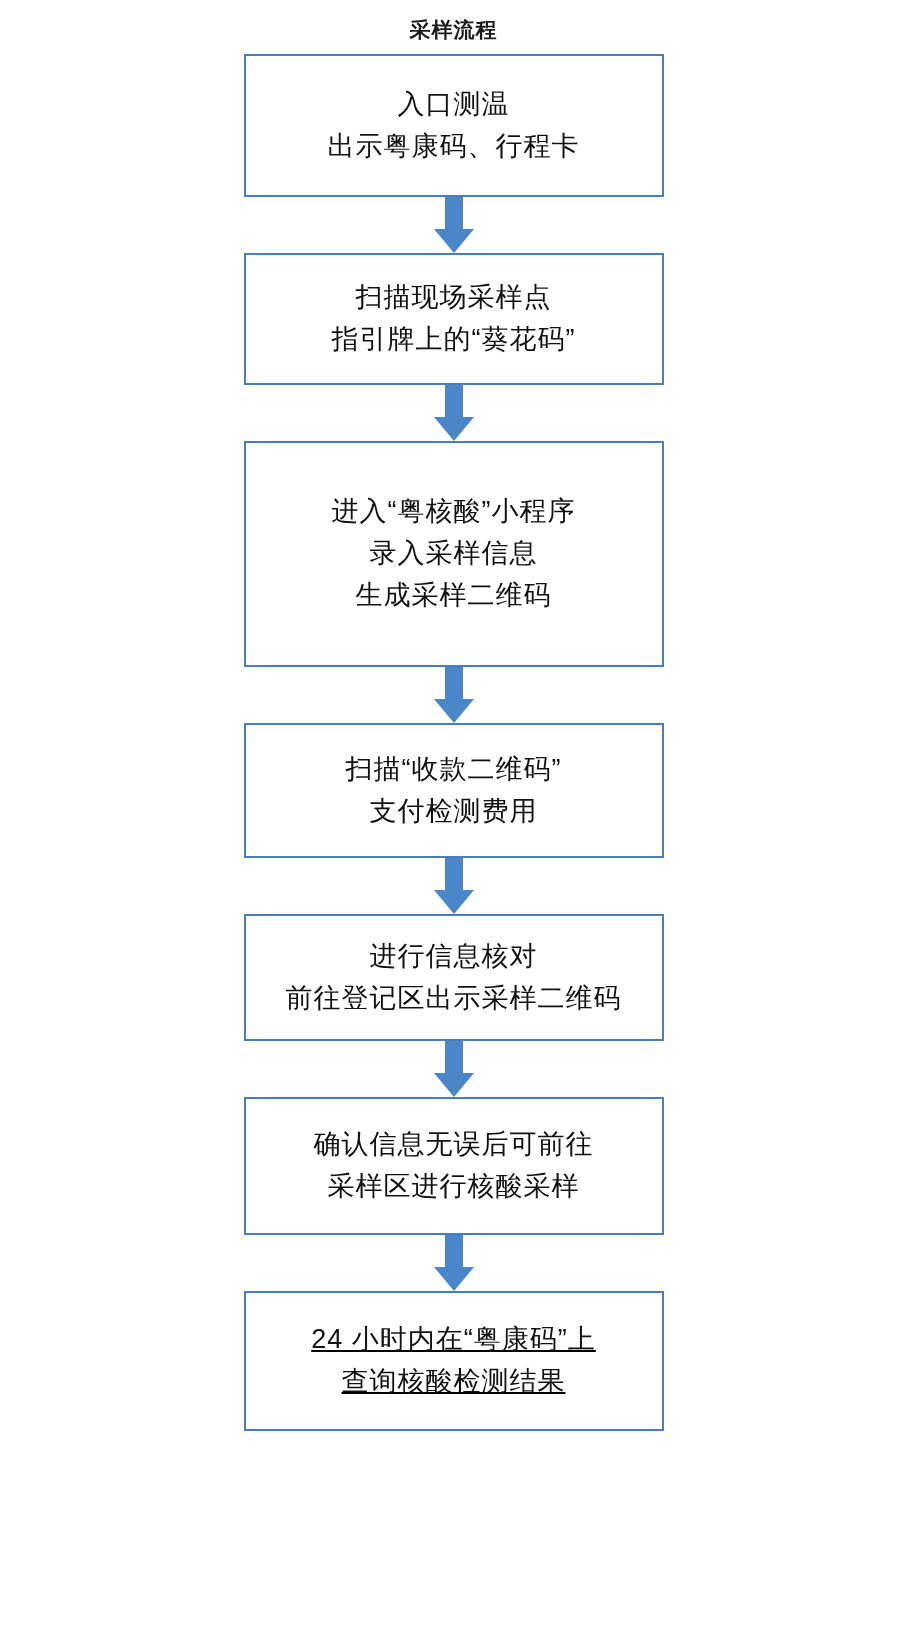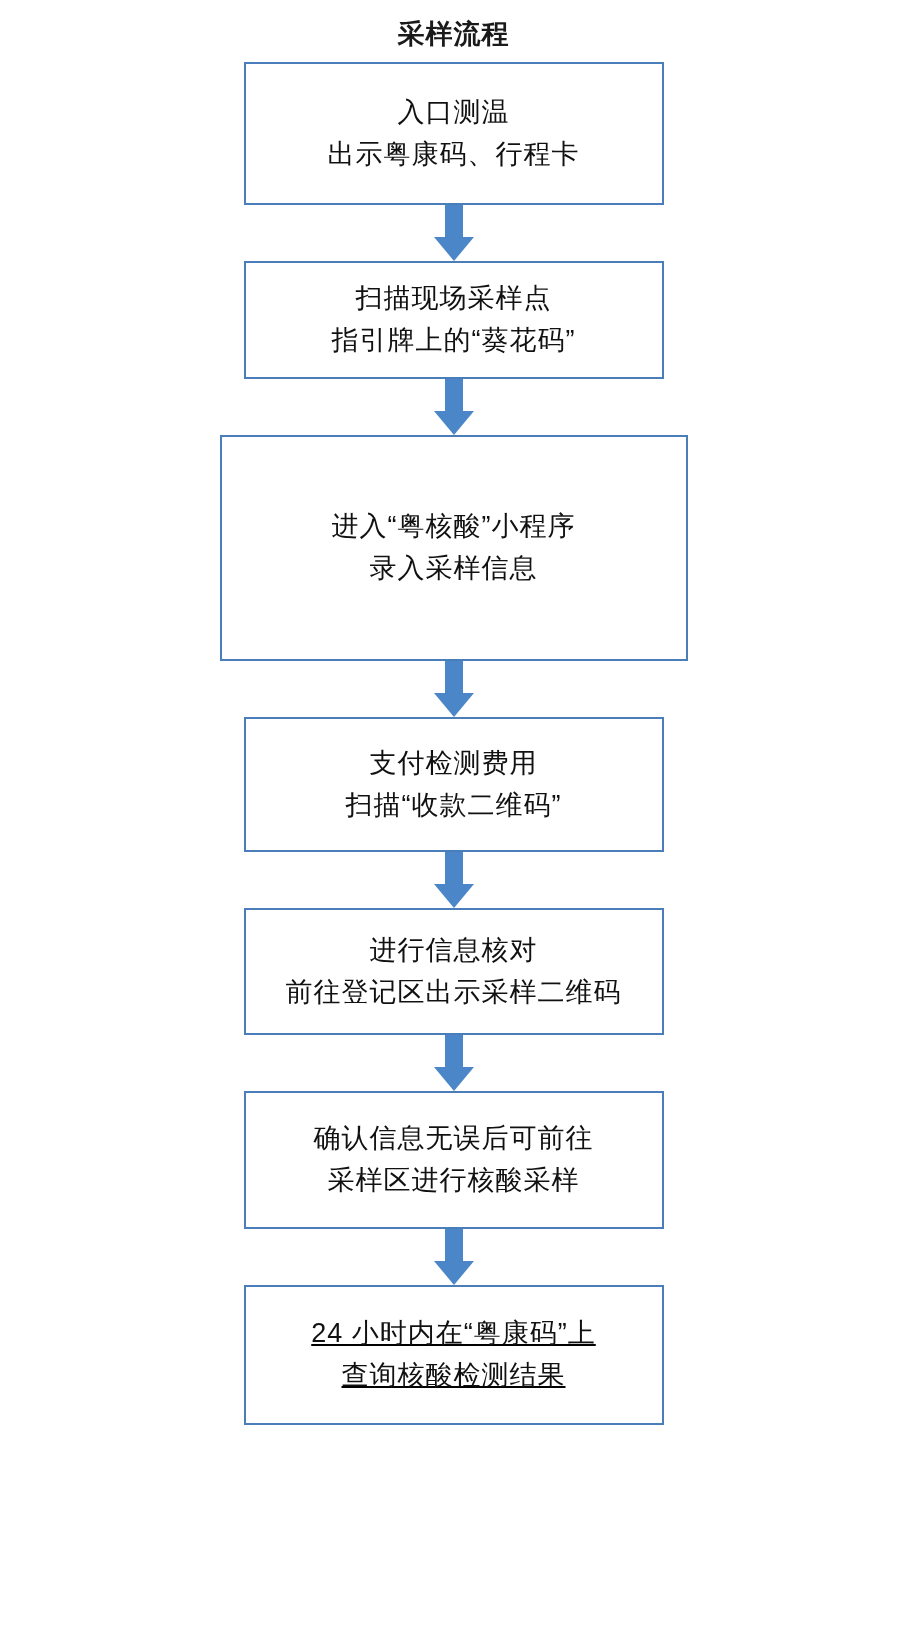--- a/index.html
+++ b/index.html
@@ -16,21 +16,21 @@
   }
   #flowchart {
     position: relative;
     width: 907px;
     height: 1643px;
     box-sizing: border-box;
     padding: 0;
   }
   .chart-title {
     text-align: center;
-    font-size: 27px;
+    font-size: 21px;
     font-weight: bold;
     color: #1a1a1a;
     letter-spacing: 1px;
     margin: 16px 0 10px 0;
     font-family: "Liberation Sans", sans-serif;
   }
   .flow-column {
     display: flex;
     flex-direction: column;
     align-items: center;
@@ -71,22 +71,22 @@
     left: 0;
     top: 32px;
     width: 0;
     height: 0;
     border-left: 20px solid transparent;
     border-right: 20px solid transparent;
     border-top: 24px solid #4a86c8;
   }
   
   .n0 { width: 420px; height: 143px; }
-  .n1 { width: 420px; height: 118px; }
-  .n2 { width: 468px; height: 226px; text-align: right; }
+  .n1 { width: 420px; height: 132px; }
+  .n2 { width: 420px; height: 226px; text-align: right; }
   .n3 { width: 420px; height: 135px; }
   .n4 { width: 420px; height: 127px; }
   .n5 { width: 420px; height: 138px; }
   .n6 { width: 420px; height: 140px; text-decoration: underline; }
 </style>
 </head>
 <body>
 
 <div id="flowchart">
 
@@ -110,30 +110,31 @@
     </div>
 
     <div class="arrow">
       <div class="shaft"></div>
       <div class="head"></div>
     </div>
 
     <div class="flow-node n2">
       <div class="node-line">进入“粤核酸”小程序</div>
       <div class="node-line">录入采样信息</div>
+      <div class="node-line">生成采样二维码</div>
     </div>
 
     <div class="arrow">
       <div class="shaft"></div>
       <div class="head"></div>
     </div>
 
     <div class="flow-node n3">
+      <div class="node-line">扫描“收款二维码”</div>
       <div class="node-line">支付检测费用</div>
-      <div class="node-line">扫描“收款二维码”</div>
     </div>
 
     <div class="arrow">
       <div class="shaft"></div>
       <div class="head"></div>
     </div>
 
     <div class="flow-node n4">
       <div class="node-line">进行信息核对</div>
       <div class="node-line">前往登记区出示采样二维码</div>

